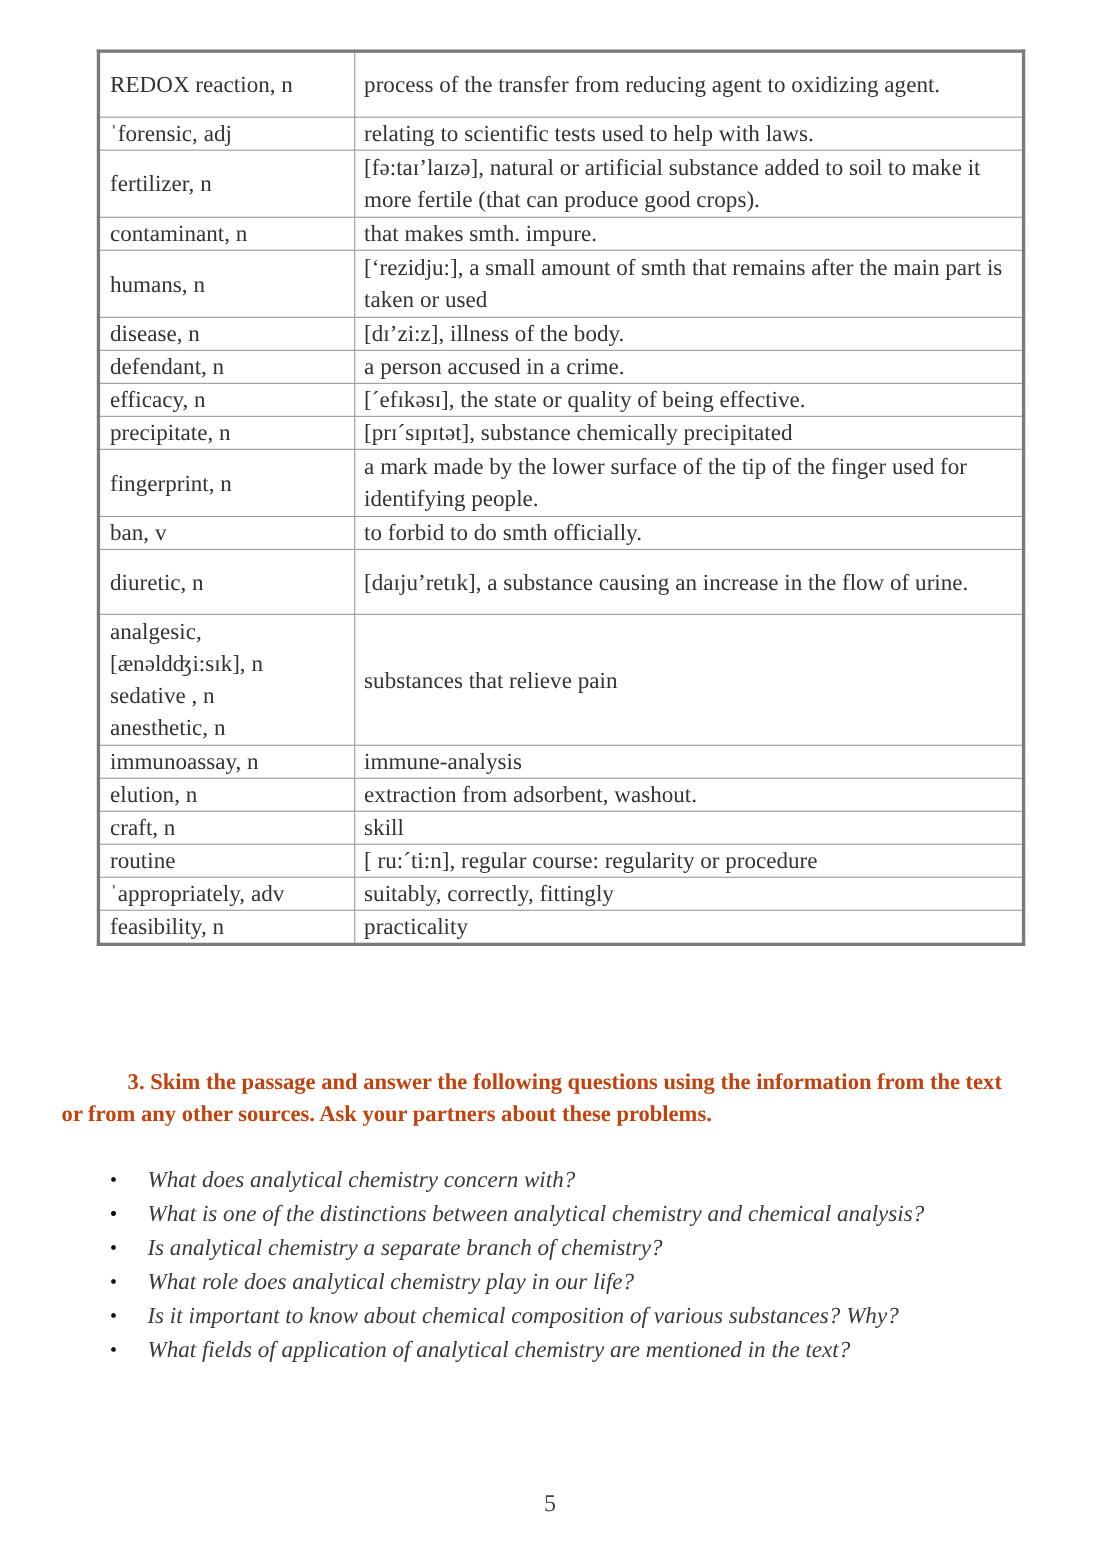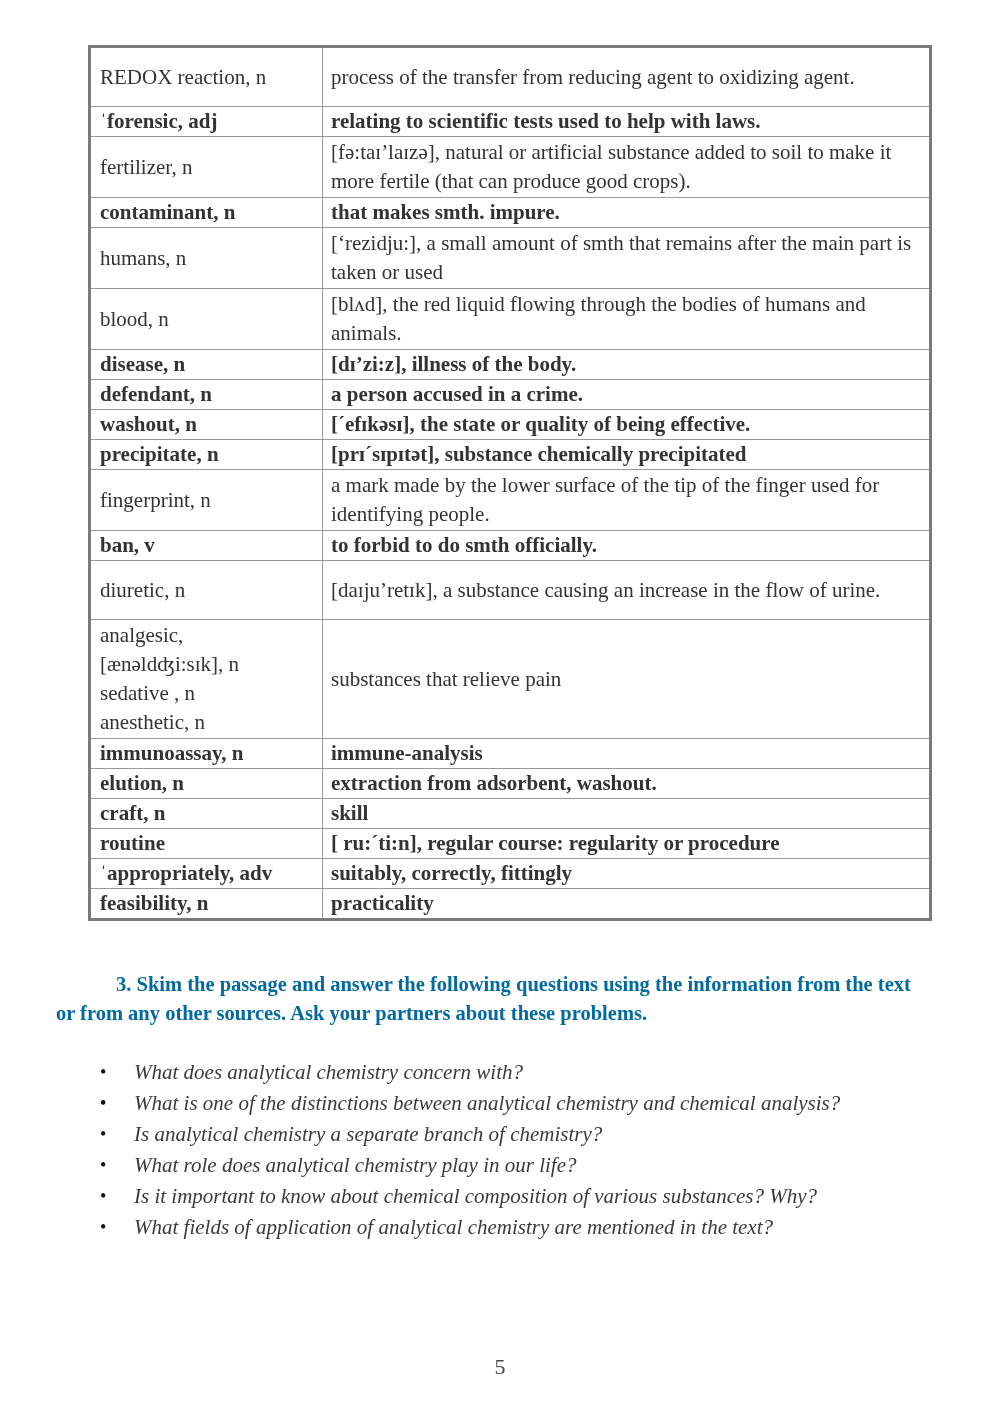--- a/index.html
+++ b/index.html
@@ -33,32 +33,32 @@
       color: #333;
       margin-top: 32px;
     }
     .vocab-table td.term {
       width: 213px;
     }
     .vocab-table td.def {
       padding-left: 8px;
     }
     .vocab-table tr.r-2 td { height: 56px; }
-    .vocab-table tr.r-1 td { height: 27px; line-height: 27px; font-weight: bold; }
+    .vocab-table tr.r-1 td { height: 27px; line-height: 27px; }
     .term-line { display: block; }
 
     .exercise {
       position: absolute;
       left: 56px;
       top: 970px;
       width: 860px;
       font-weight: bold;
       font-size: 20.5px;
       line-height: 29px;
-      color: #0369a1;
+      color: #c2410c;
       text-indent: 60px;
       margin: 0;
     }
     .questions {
       position: absolute;
       left: 96px;
       top: 1058px;
       width: 820px;
       list-style: none;
       margin: 0;
@@ -119,41 +119,35 @@
           <span class="term-line">contaminant, n</span>
         </td>
         <td class="def">that makes smth. impure.</td>
       </tr>
       <tr class="r-2">
         <td class="term">
           <span class="term-line">humans, n</span>
         </td>
         <td class="def">[‘rezidju:], a small amount of smth that remains after the main part  is taken or used</td>
       </tr>
-      <tr class="r-2">
-        <td class="term">
-          <span class="term-line">blood, n</span>
-        </td>
-        <td class="def">[blʌd], the red liquid flowing through the bodies of humans and animals.</td>
-      </tr>
       <tr class="r-1">
         <td class="term">
           <span class="term-line">disease, n</span>
         </td>
         <td class="def">[dɪ’zi:z], illness of the body.</td>
       </tr>
       <tr class="r-1">
         <td class="term">
           <span class="term-line">defendant, n</span>
         </td>
         <td class="def">a person accused in a crime.</td>
       </tr>
       <tr class="r-1">
         <td class="term">
-          <span class="term-line">washout, n</span>
+          <span class="term-line">efficacy, n</span>
         </td>
         <td class="def">[ˊefɪkəsɪ], the state or quality of being effective.</td>
       </tr>
       <tr class="r-1">
         <td class="term">
           <span class="term-line">precipitate, n</span>
         </td>
         <td class="def">[prɪˊsɪpɪtət], substance chemically precipitated</td>
       </tr>
       <tr class="r-2">

